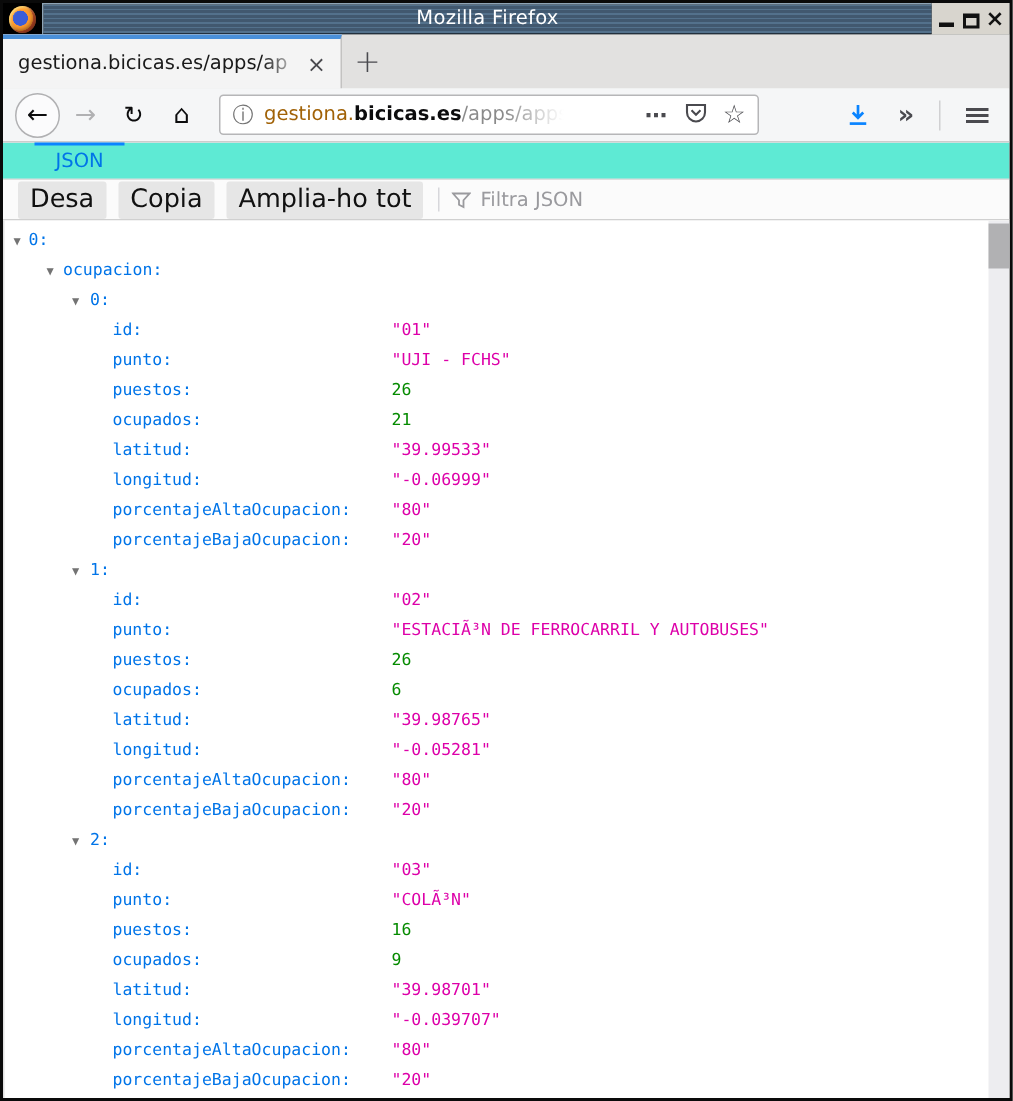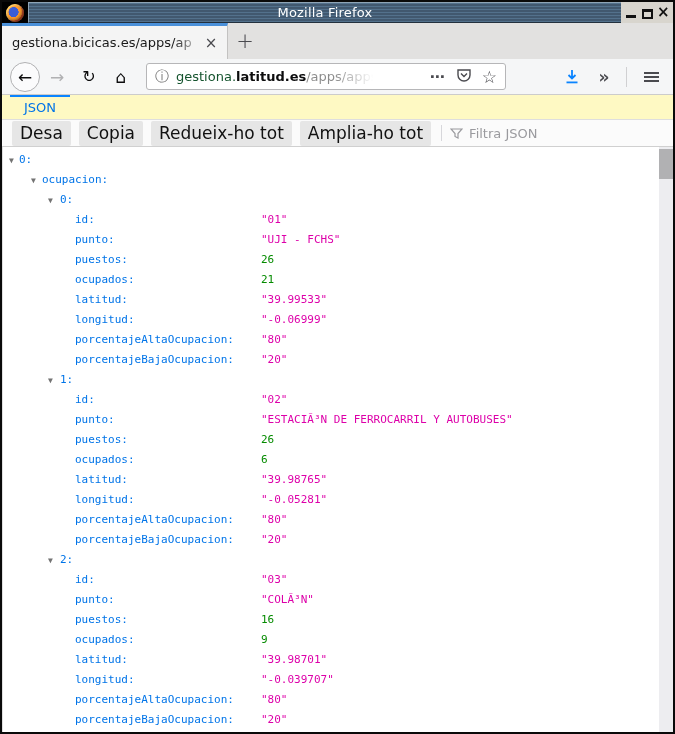--- a/index.html
+++ b/index.html
@@ -47,35 +47,35 @@
   .nav-btn { display:flex; align-items:center; justify-content:center; color:#0c0c0d; }
   .back-btn { width:30px; height:30px; border:1px solid #b1b1b3; border-radius:50%; background:#fbfbfc;
     font-size:17px; margin-right:4px; }
   .fwd-btn { width:26px; height:26px; font-size:17px; color:#b1b1b3; margin-right:6px; }
   .reload-btn { width:26px; height:26px; font-size:16px; margin-right:6px; }
   .home-btn { width:26px; height:26px; font-size:17px; margin-right:12px; }
   .urlbar { position:relative; width:360px; height:27px; background:#ffffff; border:1px solid #b6b6b8;
     border-radius:3px; display:flex; align-items:center; padding:0 8px; }
   .info-icon { color:#737373; font-size:14px; margin-right:7px; }
   .url-text { font-size:13px; white-space:nowrap; }
-  .url-prefix { color:#14532d; }
+  .url-prefix { color:#a16207; }
   .url-domain { color:#0c0c0d; font-weight:600; }
   .url-path { background:linear-gradient(90deg,#8a8a8a 40%,rgba(255,255,255,0) 95%);
     -webkit-background-clip:text; background-clip:text; color:transparent; }
   .urlbar-right { margin-left:auto; display:flex; align-items:center; gap:10px; }
   .dots-icon { color:#4a4a4f; font-size:15px; font-weight:bold; letter-spacing:1px; }
   .star-icon { color:#4a4a4f; font-size:17px; }
   .nav-right { margin-left:auto; display:flex; align-items:center; gap:6px; }
   .dl-btn { width:28px; height:26px; }
   .chev-btn { width:24px; height:26px; color:#4a4a4f; font-size:17px; font-weight:bold; }
   .nav-sep { width:1px; height:20px; background:#d0d0d2; margin:0 4px; }
   .menu-btn { width:28px; height:26px; flex-direction:column; justify-content:center; gap:2px; }
   .menu-btn .ml { width:15px; height:2px; background:#4a4a4f; }
   
-  .jvtabs { height:25px; background:#fef9c3; border-bottom:1px solid #dedede; display:flex; align-items:stretch; padding-left:8px; }
+  .jvtabs { height:25px; background:#5eead4; border-bottom:1px solid #dedede; display:flex; align-items:stretch; padding-left:21px; }
   .jvtab { position:relative; display:flex; align-items:center; padding:0 14px; font-size:13px; color:#18181a; }
   .jvtab.active { color:#0074e8; }
   .jvtab.active::before { content:""; position:absolute; left:0; top:0; right:0; height:2px; background:#0a84ff; }
   
   .jvtoolbar { height:27px; background:#fbfbfb; border-bottom:1px solid #d0d0d0;
     display:flex; align-items:center; padding:0 10px; gap:8px; }
   .jv-btn { background:#e6e6e6; border:none; border-radius:2px; font-size:17px; color:#111;
     padding:4px 8px; font-family:inherit; line-height:1; }
   .jv-sep { width:1px; height:16px; background:#d7d7db; margin-left:2px; }
   .filter-box { display:flex; align-items:center; gap:6px; color:#9a9a9e; }
@@ -132,21 +132,21 @@
   </div>
 
   <div class="navbar">
     <div class="nav-btn back-btn">←</div>
     <div class="nav-btn fwd-btn">→</div>
     <div class="nav-btn reload-btn">↻</div>
     <div class="nav-btn home-btn">⌂</div>
 
     <div class="urlbar">
       <span class="info-icon">ⓘ</span>
-      <span class="url-text"><span class="url-prefix">gestiona.</span><span class="url-domain">latitud.es</span><span class="url-path">/apps/apps</span></span>
+      <span class="url-text"><span class="url-prefix">gestiona.</span><span class="url-domain">bicicas.es</span><span class="url-path">/apps/apps</span></span>
       <span class="urlbar-right">
         <span class="dots-icon">⋯</span>
         <span class="pocket-icon">
           <svg width="16" height="16" viewBox="0 0 16 16" fill="none" stroke="#4a4a4f" stroke-width="1.4">
             <path d="M2 3 h12 v5 a6 6 0 0 1 -12 0 z"></path>
             <polyline points="5,6.5 8,9.5 11,6.5"></polyline>
           </svg>
         </span>
         <span class="star-icon">☆</span>
       </span>
@@ -169,21 +169,20 @@
     </div>
   </div>
 
   <div class="jvtabs">
     <div class="jvtab active">JSON</div>
   </div>
 
   <div class="jvtoolbar">
     <button class="jv-btn">Desa</button>
     <button class="jv-btn">Copia</button>
-    <button class="jv-btn">Redueix-ho tot</button>
     <button class="jv-btn">Amplia-ho tot</button>
     <div class="jv-sep"></div>
     <div class="filter-box">
       <span class="funnel-icon">
         <svg width="13" height="13" viewBox="0 0 13 13" fill="none" stroke="#9a9a9e" stroke-width="1.2">
           <path d="M1 2 h11 L8 6.5 V11 l-3 -1.5 V6.5 z"></path>
         </svg>
       </span>
       <span class="filter-ph">Filtra JSON</span>
     </div>

